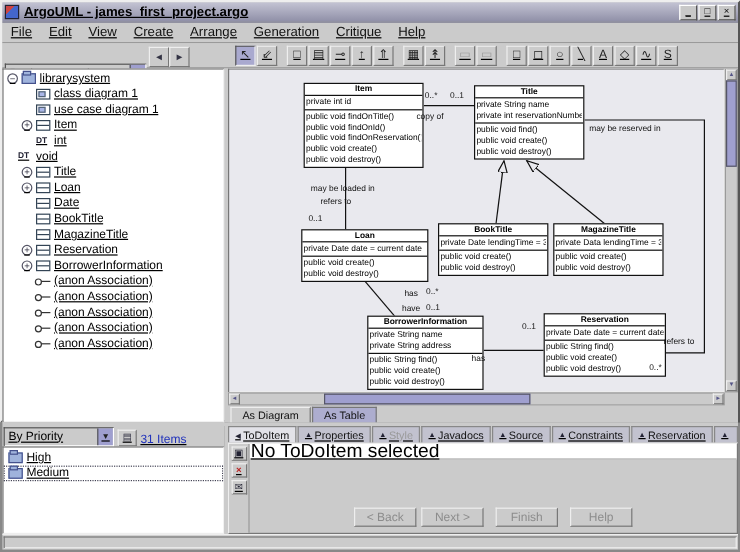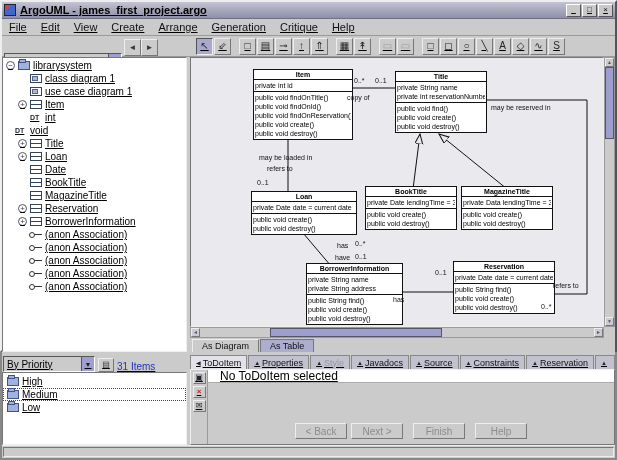--- a/index.html
+++ b/index.html
@@ -127,22 +127,22 @@
   .dettab.dim { color:#999; }
   .dettab .tri { font-size:6px; margin-right:2px; color:#223; }
   .details-body { flex:1; display:flex; background:#cbcbcb; position:relative;
     border:1px solid; border-color:#eee #777 #777 #eee; }
   .side-strip { width:17px; flex:none; background:#cbcbcb; border-right:1px solid #9a9a9a;
     display:flex; flex-direction:column; align-items:center; gap:2px; padding-top:2px; }
   .side-icon { width:13px; height:12px; padding:0; font-size:8px; line-height:10px; text-align:center;
     background:#cbcbcb; border:1px solid; border-color:#eee #777 #777 #eee; color:#223; }
   .side-icon.red { color:#bb2222; font-weight:bold; }
   .details-content { flex:1; position:relative; overflow:hidden; }
-  .message-strip { height:13px; background:#fff; border-bottom:1px solid #aaa; font-size:12px;
-    line-height:13px; padding-left:12px; }
+  .message-strip { height:13px; background:#fff; border-bottom:1px solid #aaa; font-size:16px;
+    line-height:13px; padding-left:1px; }
   .wizard-buttons { position:absolute; left:0; right:0; bottom:5px; display:flex; justify-content:center; }
   .wiz-btn { min-width:52px; height:16px; margin:0 2px; font-size:10px; color:#8c8c8c;
     background:#cbcbcb; border:1px solid; border-color:#eee #777 #777 #eee; }
   .wiz-btn.gapL { margin-left:8px; }
 
   .statusbar { height:13px; flex:none; background:#cbcbcb; border-top:1px solid #eee; padding:1px; }
   .status-field { height:10px; border:1px solid; border-color:#777 #eee #eee #777; }
 </style>
 </head>
 <body>
@@ -441,24 +441,20 @@
       </div>
       <div class="todo-tree" id="todoTree">
           <div class="tree-row">
             <span class="icon icon-folder"></span>
             <span class="label">High</span>
           </div>
           <div class="tree-row focused">
             <span class="icon icon-folder"></span>
             <span class="label">Medium</span>
           </div>
-          <div class="tree-row">
-            <span class="icon icon-folder"></span>
-            <span class="label">Low</span>
-          </div>
         </div>
     </div>
     <div class="vsplit"></div>
 
     <div class="details-pane">
       <div class="details-tabs" id="detailsTabs">
           <span class="dettab sel">
             <span class="tri">◀</span>
             <span>ToDoItem</span>
           </span>

